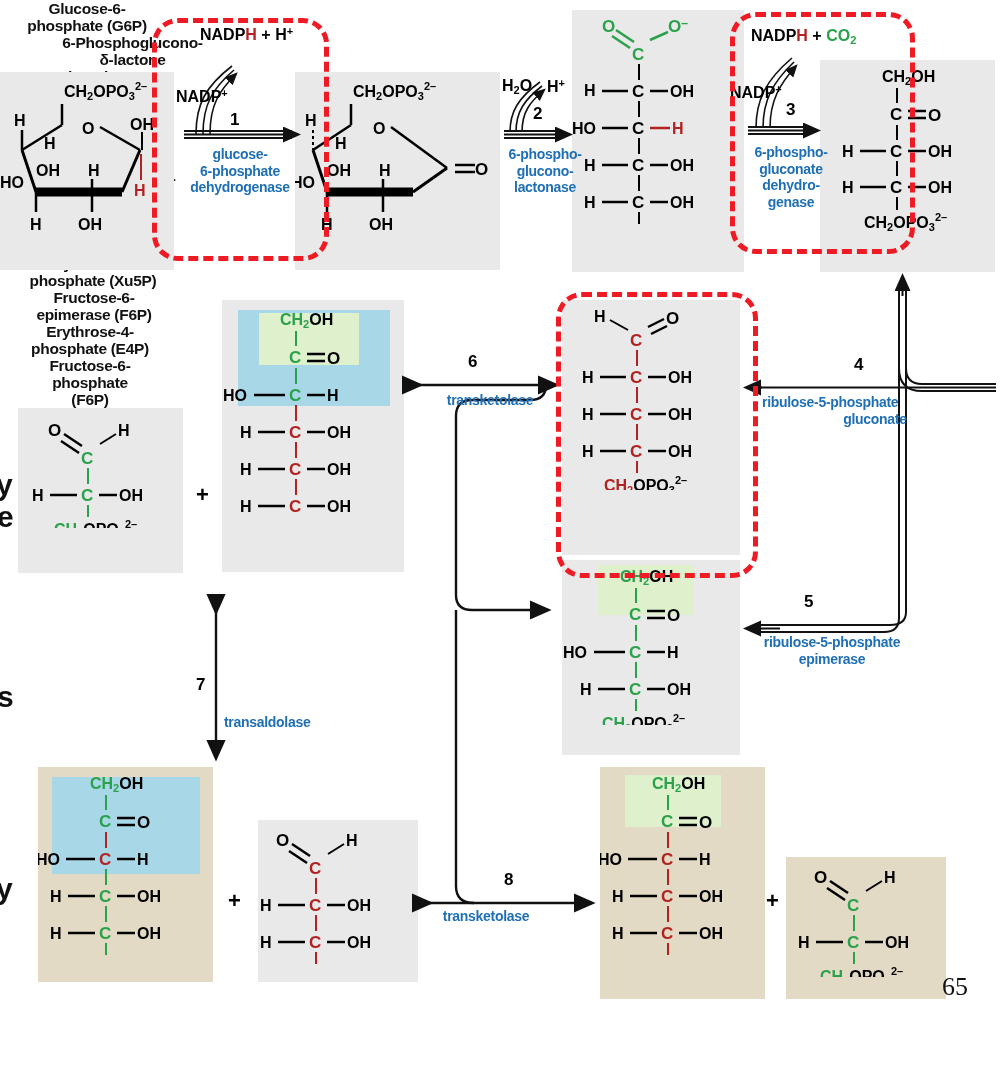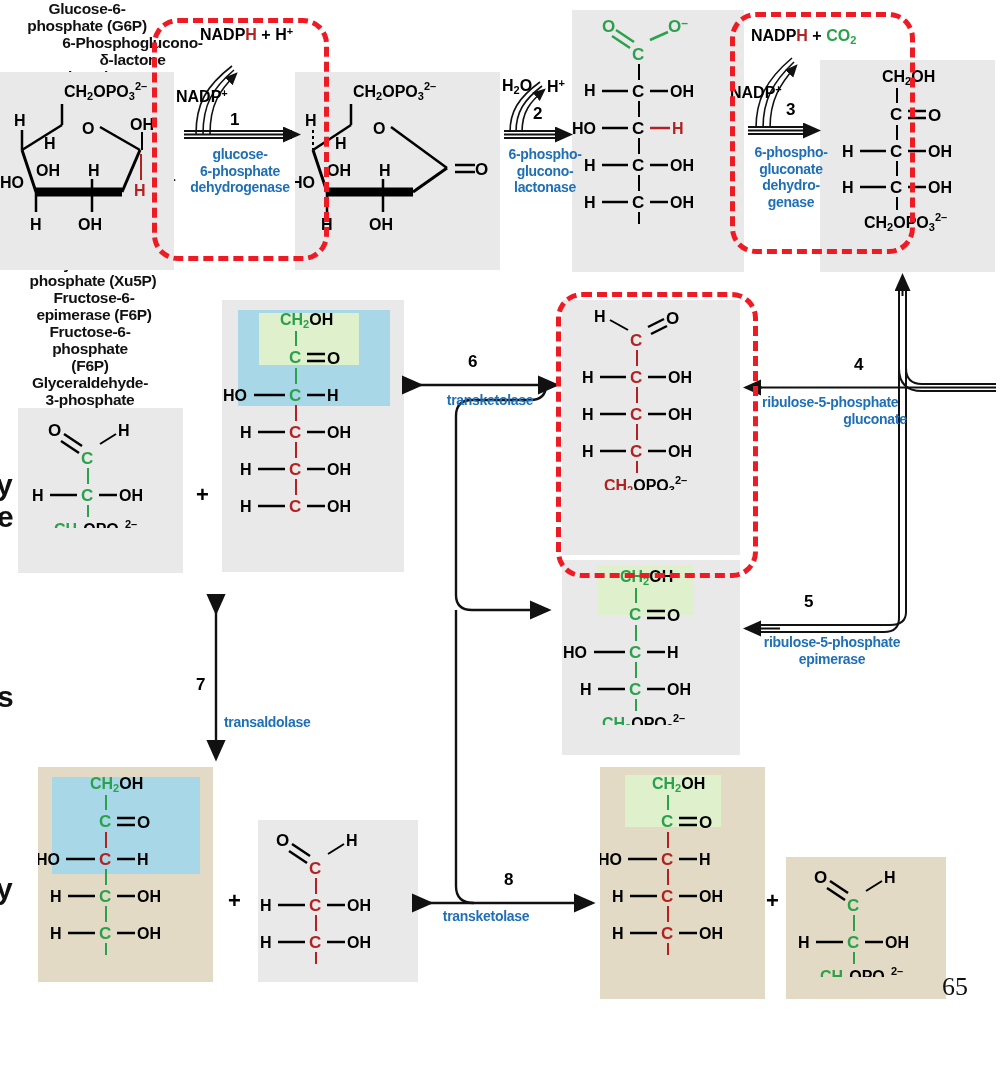--- a/index.html
+++ b/index.html
@@ -408,20 +408,24 @@
       <line x1="58" y1="95" x2="58" y2="111" stroke="#b32222" stroke-width="2"></line>
       <text x="2" y="128" font-size="16" font-weight="bold" font-family="Liberation Sans, sans-serif">H</text>
       <line x1="20" y1="122" x2="47" y2="122" stroke="#000" stroke-width="2.5"></line>
       <text x="51" y="128" font-size="17" font-weight="bold" fill="#b32222" font-family="Liberation Sans, sans-serif">C</text>
       <line x1="69" y1="122" x2="87" y2="122" stroke="#000" stroke-width="2.5"></line>
       <text x="89" y="128" font-size="16" font-weight="bold" font-family="Liberation Sans, sans-serif">OH</text>
       <line x1="58" y1="132" x2="58" y2="144" stroke="#b32222" stroke-width="2"></line>
       <text x="24" y="162" font-size="16" font-weight="bold" fill="#b32222" font-family="Liberation Sans, sans-serif">CH<tspan font-size="11" dy="3" fill="#b32222">2</tspan><tspan dy="-3" fill="#000">OPO</tspan><tspan font-size="11" dy="3" fill="#000">3</tspan><tspan font-size="11" dy="-10" fill="#000">2–</tspan></text>
     </svg>
   </div>
+  <div class="cap" style="left:248px;top:928px;width:180px;">
+    <div>Erythrose-4-</div>
+    <div>phosphate (E4P)</div>
+  </div>
 
   <div class="struct" style="left:600px;top:767px;width:165px;">
     <svg width="165" height="190" style="display:block">
       <text x="52" y="22" font-size="16" font-weight="bold" fill="#2aa14a" font-family="Liberation Sans, sans-serif">CH<tspan font-size="11" dy="3" fill="#2aa14a">2</tspan><tspan dy="-3" fill="#000">OH</tspan></text>
       <line x1="68" y1="28" x2="68" y2="43" stroke="#2aa14a" stroke-width="2"></line>
       <text x="61" y="60" font-size="17" font-weight="bold" fill="#2aa14a" font-family="Liberation Sans, sans-serif">C</text>
       <line x1="79" y1="51" x2="97" y2="51" stroke="#000" stroke-width="2.5"></line>
       <line x1="79" y1="58" x2="97" y2="58" stroke="#000" stroke-width="2.5"></line>
       <text x="99" y="61" font-size="17" font-weight="bold" font-family="Liberation Sans, sans-serif">O</text>
       <line x1="68" y1="65" x2="68" y2="81" stroke="#b32222" stroke-width="2"></line>

